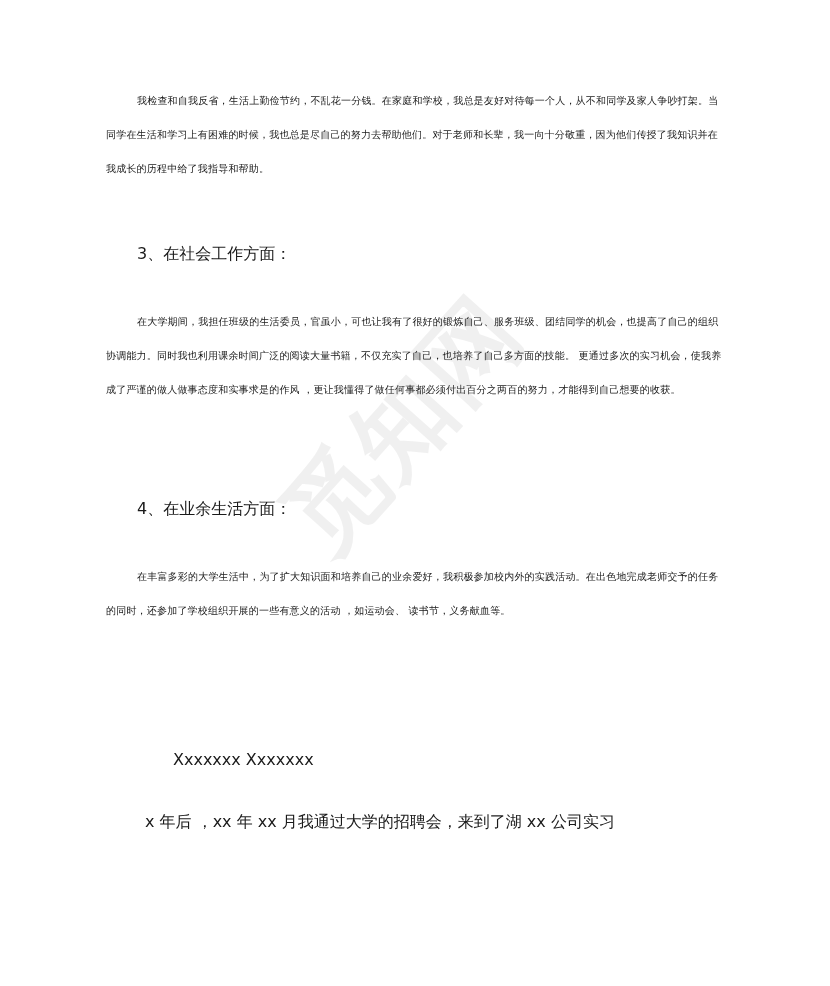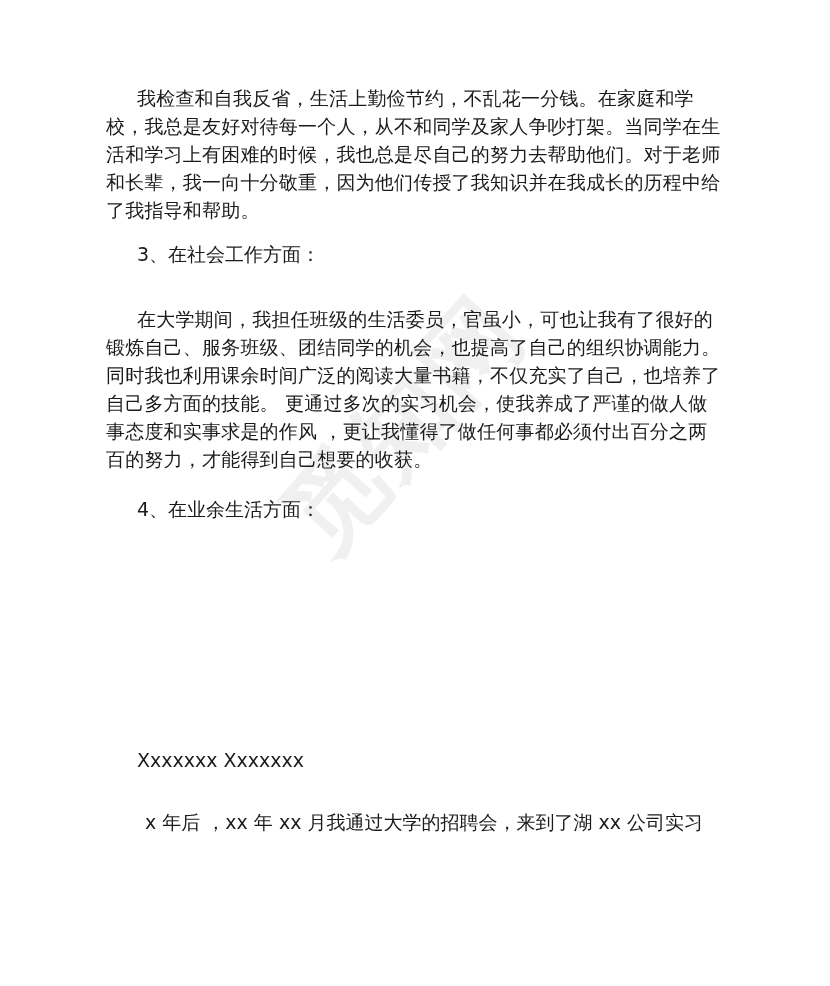--- a/index.html
+++ b/index.html
@@ -1,40 +1,41 @@
 <!DOCTYPE html>
 <html><head>
 <meta charset="utf-8">
 <style>
   html, body { margin: 0; padding: 0; background: #ffffff; }
   body { width: 830px; height: 986px; position: relative; overflow: hidden;
          font-family: "DejaVu Sans", "Liberation Sans", sans-serif; color: #1a1a1a; }
   .page { position: absolute; left: 0; top: 0; width: 830px; height: 986px; }
-  .para { position: absolute; left: 106px; width: 620px; font-size: 19px; line-height: 28px;
+  .para { position: absolute; left: 106px; width: 620px; font-size: 10px; line-height: 34px;
           letter-spacing: 0.2px; margin: 0; }
   .para .indent { display: inline-block; width: 31px; }
-  .line { position: absolute; left: 137px; font-size: 19px; line-height: 24px; margin: 0; white-space: pre; }
+  .line { position: absolute; left: 137px; font-size: 16px; line-height: 24px; margin: 0; white-space: pre; }
   .watermark { position: absolute; left: 255px; top: 360px; font-size: 96px; font-weight: bold;
                color: rgba(200,200,200,0.28); transform: rotate(-48deg); transform-origin: center;
                white-space: nowrap; letter-spacing: 4px; pointer-events: none; }
 </style>
 </head>
 <body>
 
 <div class="page">
 
   <div class="watermark">觅知网</div>
 
   <p class="para" style="top:84px;"><span class="indent"></span><span>我检查和自我反省，生活上勤俭节约，不乱花一分钱。在家庭和学校，我总是友好对待每一个人，从不和同学及家人争吵打架。当同学在生活和学习上有困难的时候，我也总是尽自己的努力去帮助他们。对于老师和长辈，我一向十分敬重，因为他们传授了我知识并在我成长的历程中给了我指导和帮助。</span></p>
 
   <p class="line" style="top:242px;">3、在社会工作方面：</p>
 
   <p class="para" style="top:305px;"><span class="indent"></span><span>在大学期间，我担任班级的生活委员，官虽小，可也让我有了很好的锻炼自己、服务班级、团结同学的机会，也提高了自己的组织协调能力。同时我也利用课余时间广泛的阅读大量书籍，不仅充实了自己，也培养了自己多方面的技能。 更通过多次的实习机会，使我养成了严谨的做人做事态度和实事求是的作风 ，更让我懂得了做任何事都必须付出百分之两百的努力，才能得到自己想要的收获。</span></p>
 
   <p class="line" style="top:497px;">4、在业余生活方面：</p>
 
+  <p class="para" style="top:560px;"><span class="indent"></span><span>在丰富多彩的大学生活中，为了扩大知识面和培养自己的业余爱好，我积极参加校内外的实践活动。在出色地完成老师交予的任务的同时，还参加了学校组织开展的一些有意义的活动 ，如运动会、 读书节，义务献血等。</span></p>
 
 
-  <p class="line" style="top:748px;">Xxxxxxx Xxxxxxx</p>
+  <p class="line" style="top:748px;margin-left:36px;">Xxxxxxx Xxxxxxx</p>
 
   <p class="line" style="top:810px;margin-left:8px;">x 年后 ，xx 年 xx 月我通过大学的招聘会，来到了湖 xx 公司实习</p>
 
 </div>
 
 </body></html>

